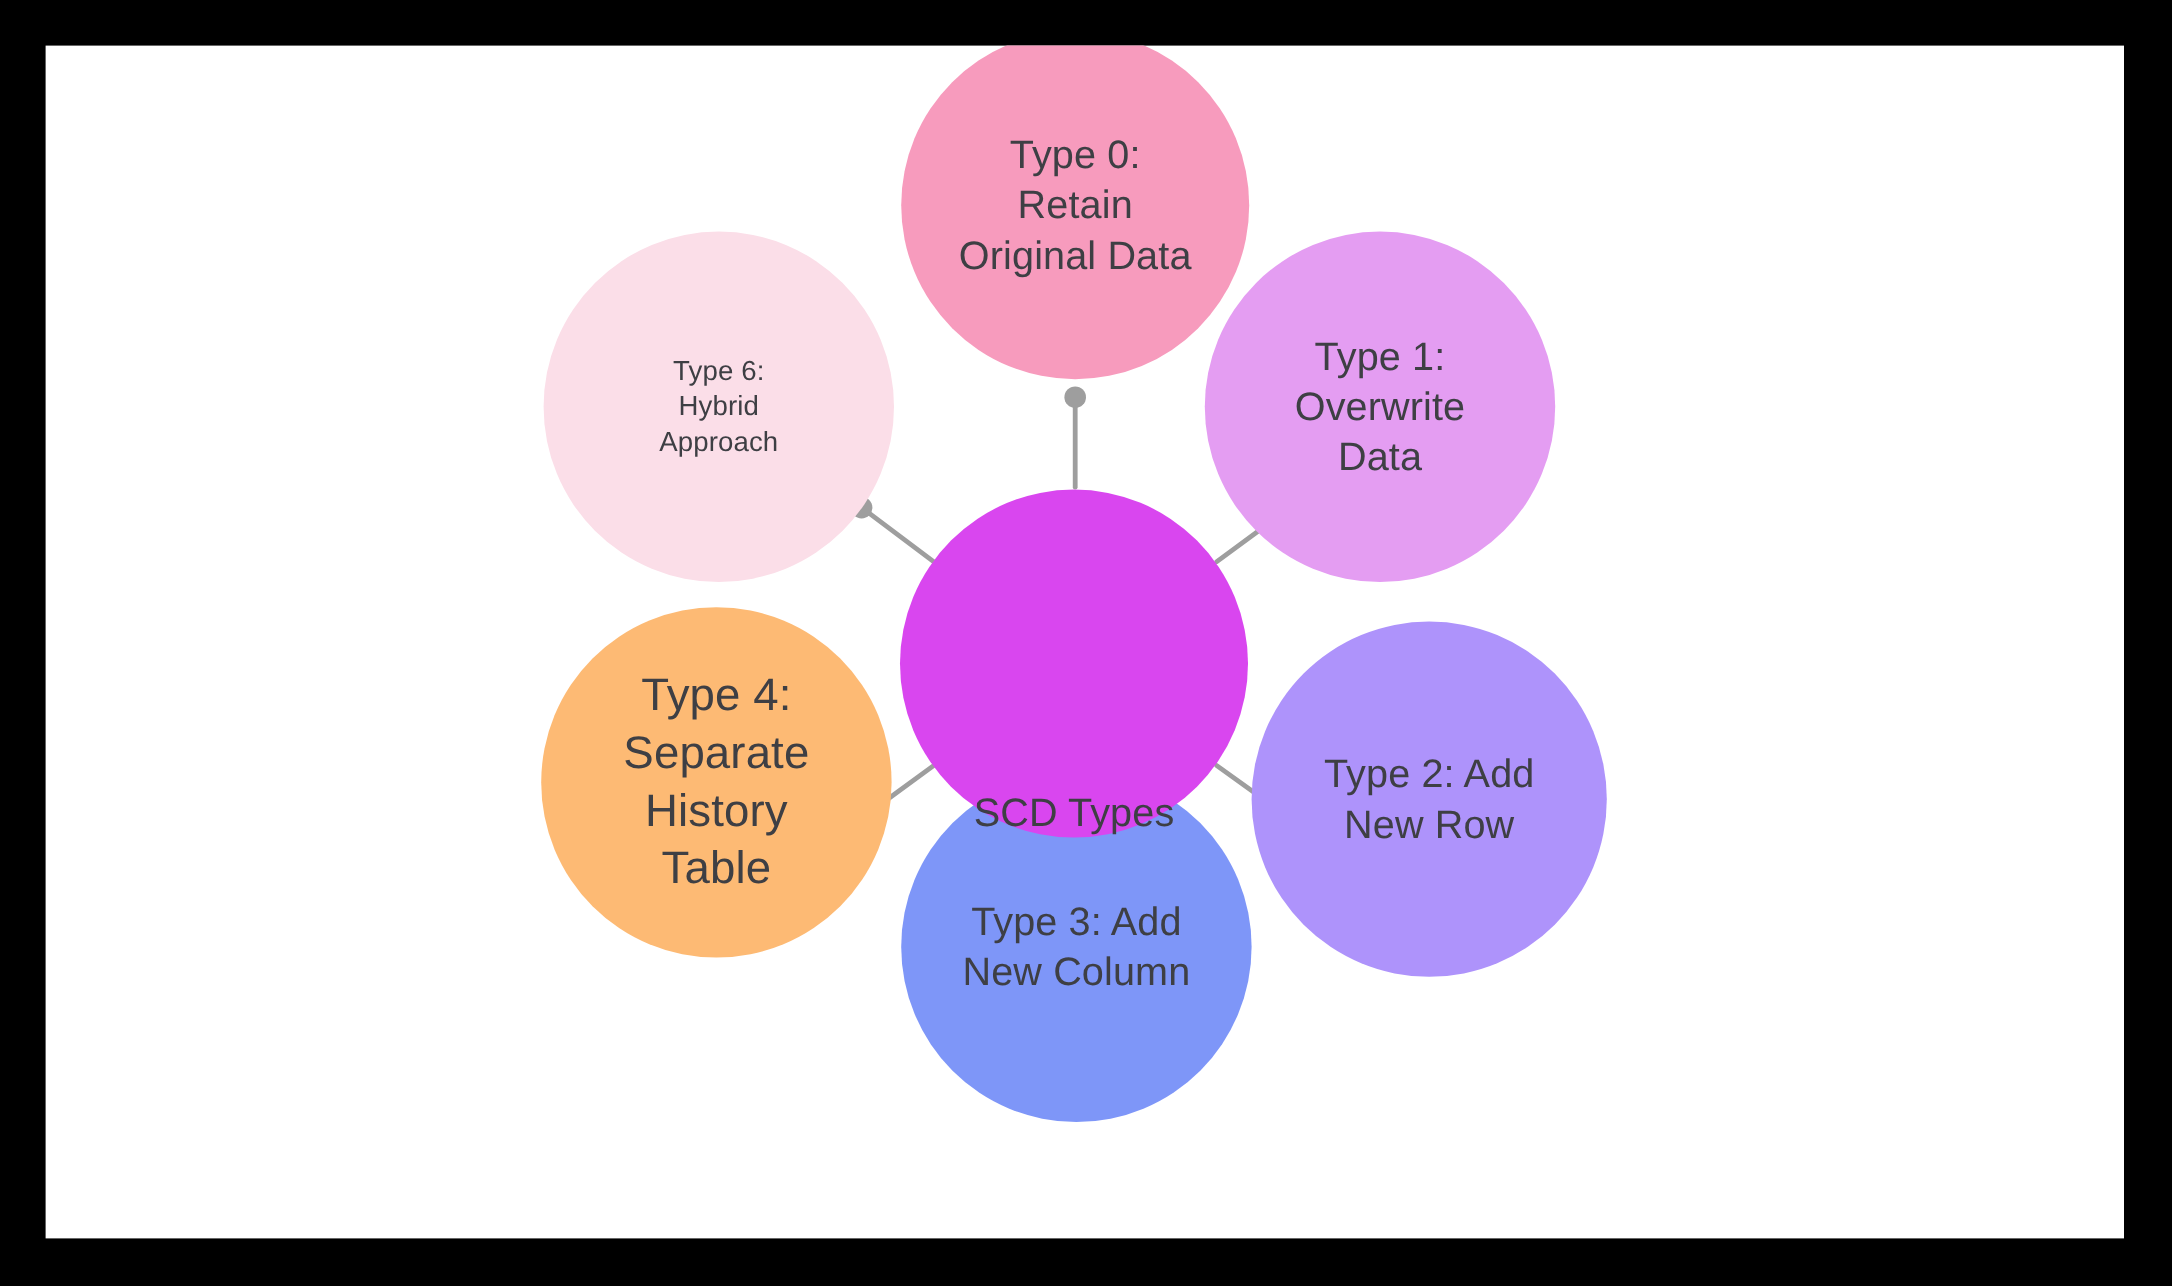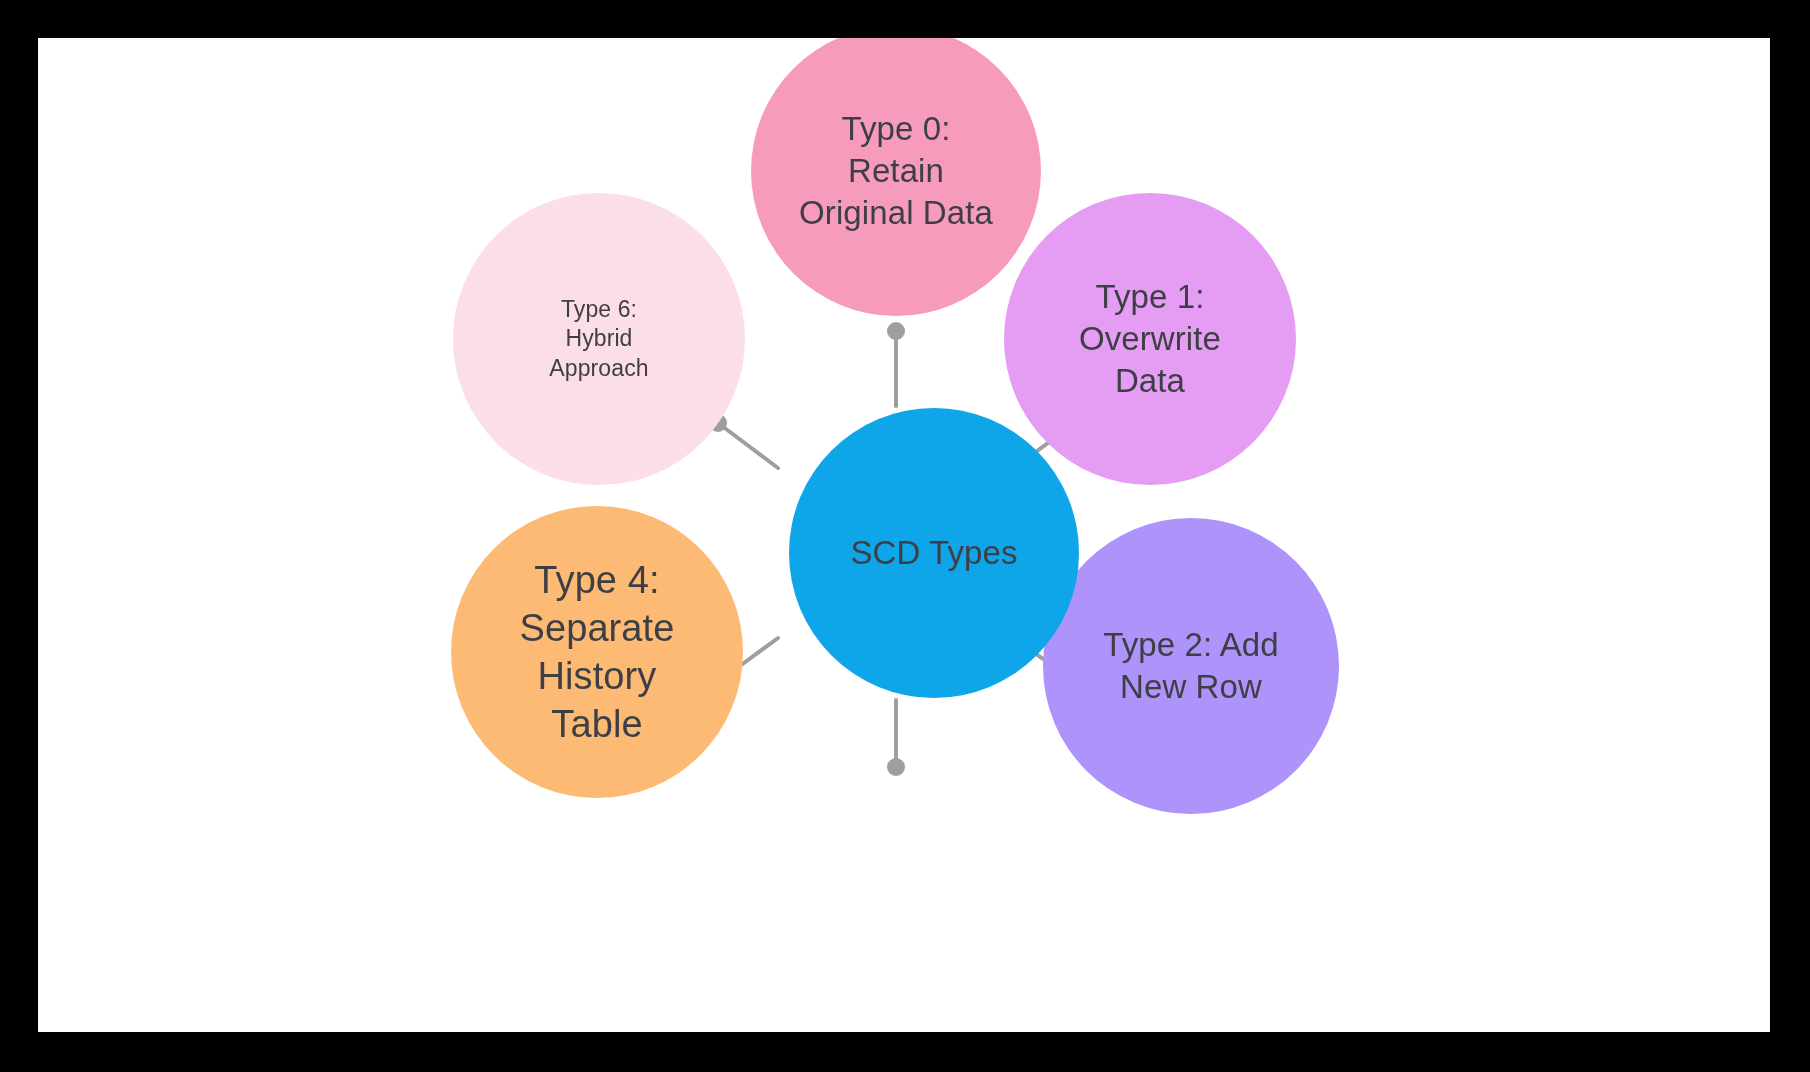--- a/index.html
+++ b/index.html
@@ -65,26 +65,27 @@
   }
 
   .node-label {
     display: block;
     width: 86%;
     white-space: pre-line;
   }
 
   
   #node-center {
-    left: 751px;
+    left: 712px;
     top: 370px;
     width: 290px;
     height: 290px;
-    background: #0ea5e9;
-    font-size: 33px;
+    background: #d946ef;
+    font-size: 33px;
+    align-items: flex-end;
   }
 
   
   #node-type0 {
     left: 713px;
     top: -12px;
     width: 290px;
     height: 290px;
     background: #f79bbd;
     font-size: 33px;
@@ -180,20 +181,24 @@
         <span class="node-label">Type 1:
 Overwrite
 Data</span>
       </div>
 
       <div class="node" id="node-type2">
         <span class="node-label">Type 2: Add
 New Row</span>
       </div>
 
+      <div class="node" id="node-type3">
+        <span class="node-label">Type 3: Add
+New Column</span>
+      </div>
 
       <div class="node" id="node-type4">
         <span class="node-label">Type 4:
 Separate
 History
 Table</span>
       </div>
 
       <div class="node" id="node-type6">
         <span class="node-label">Type 6:

